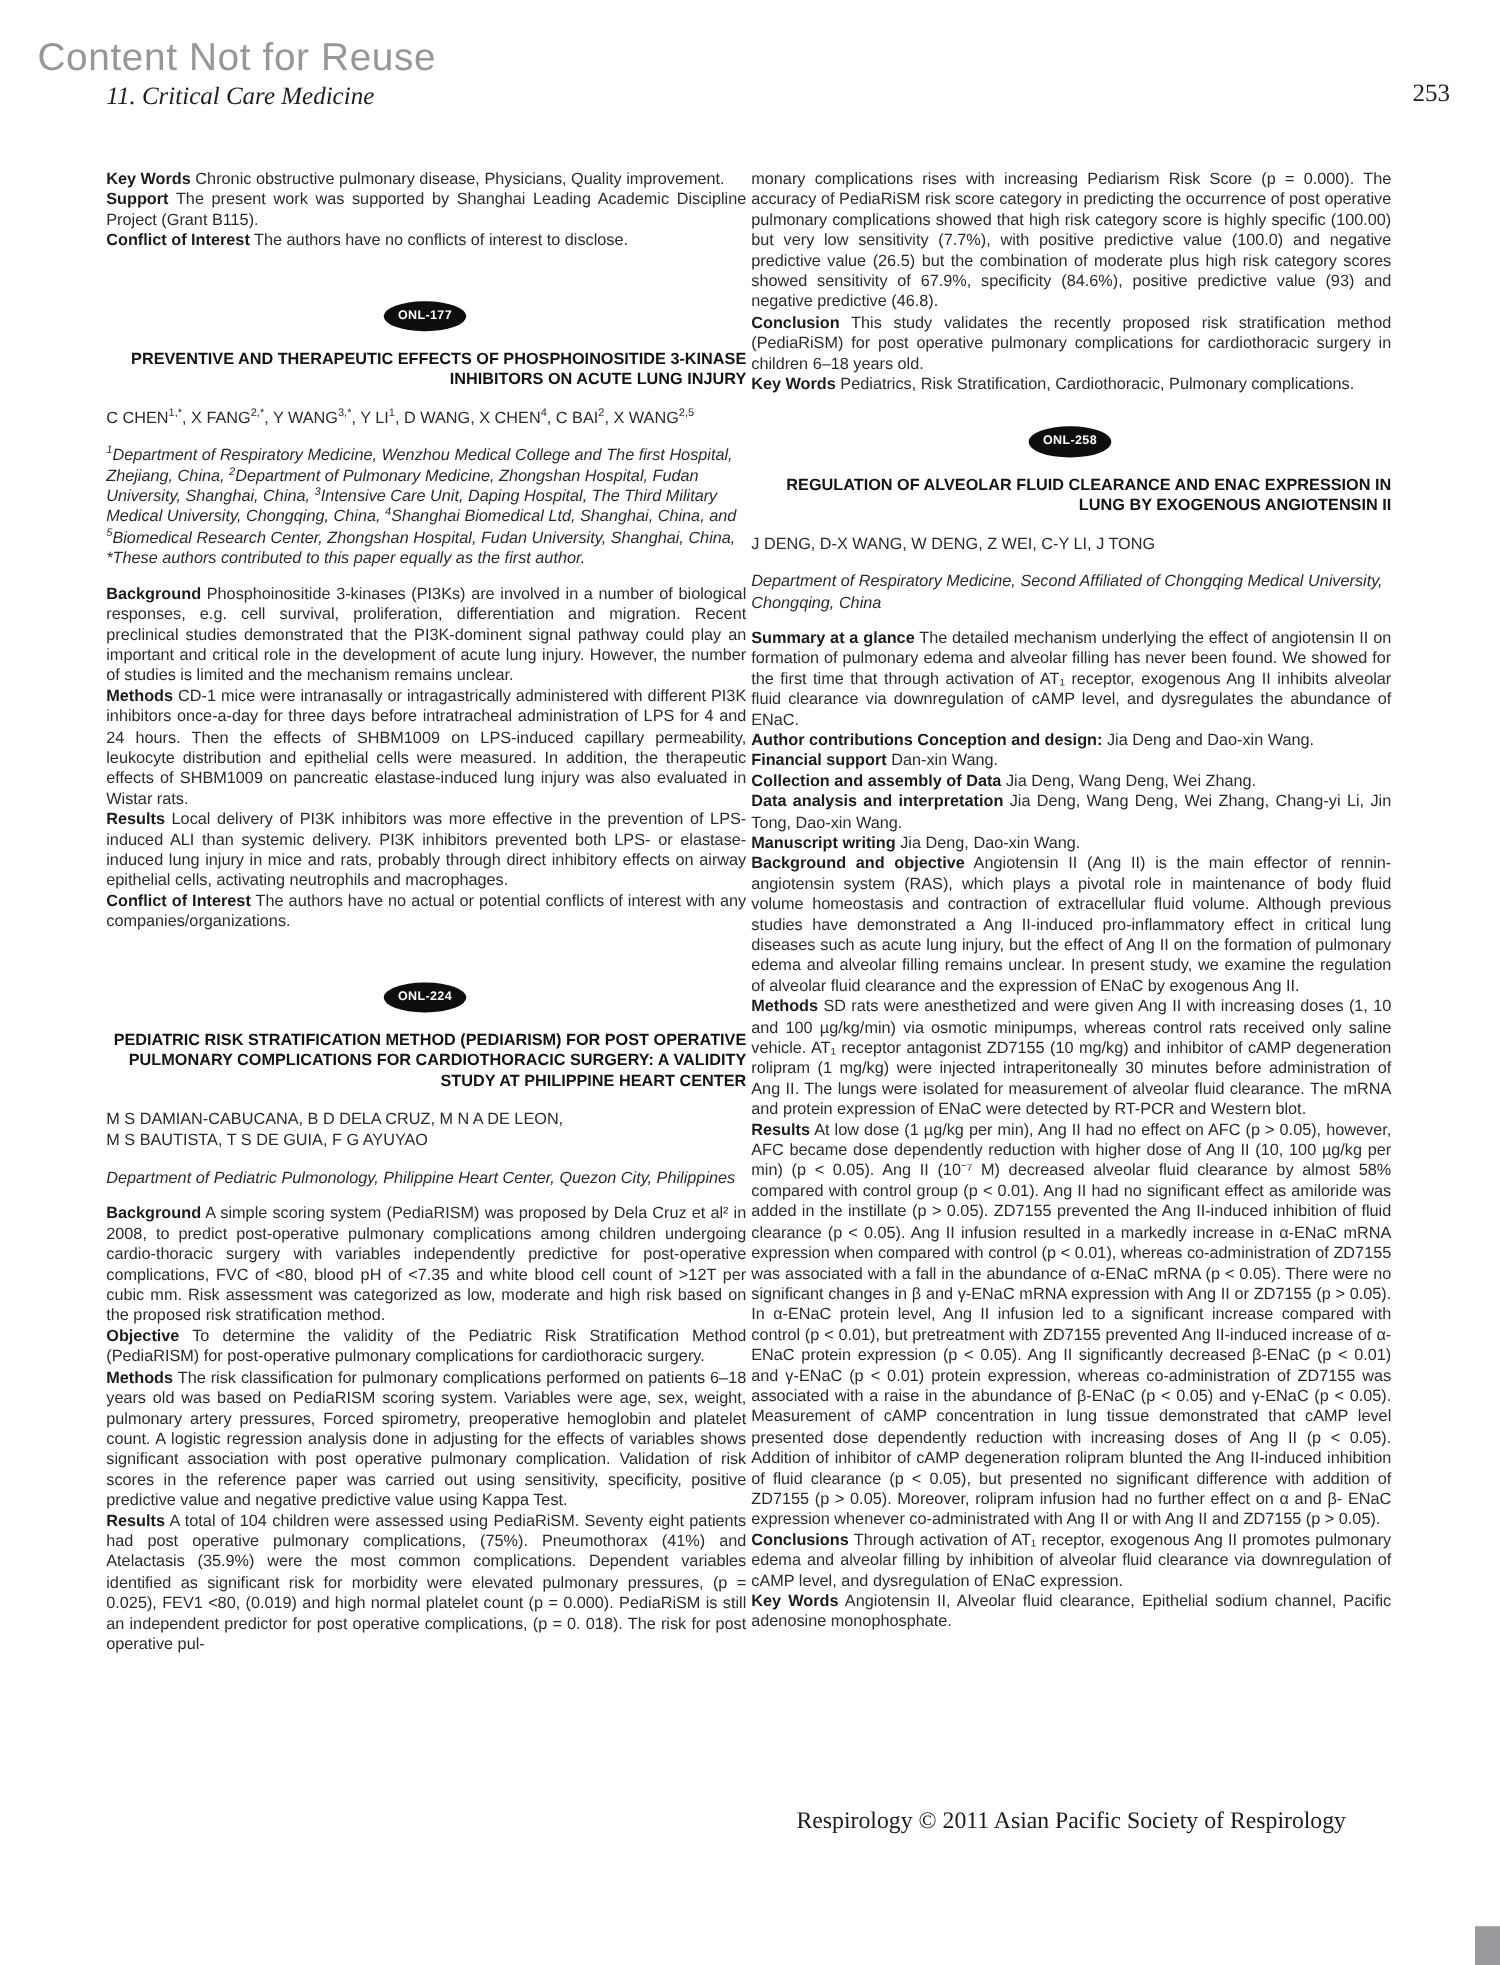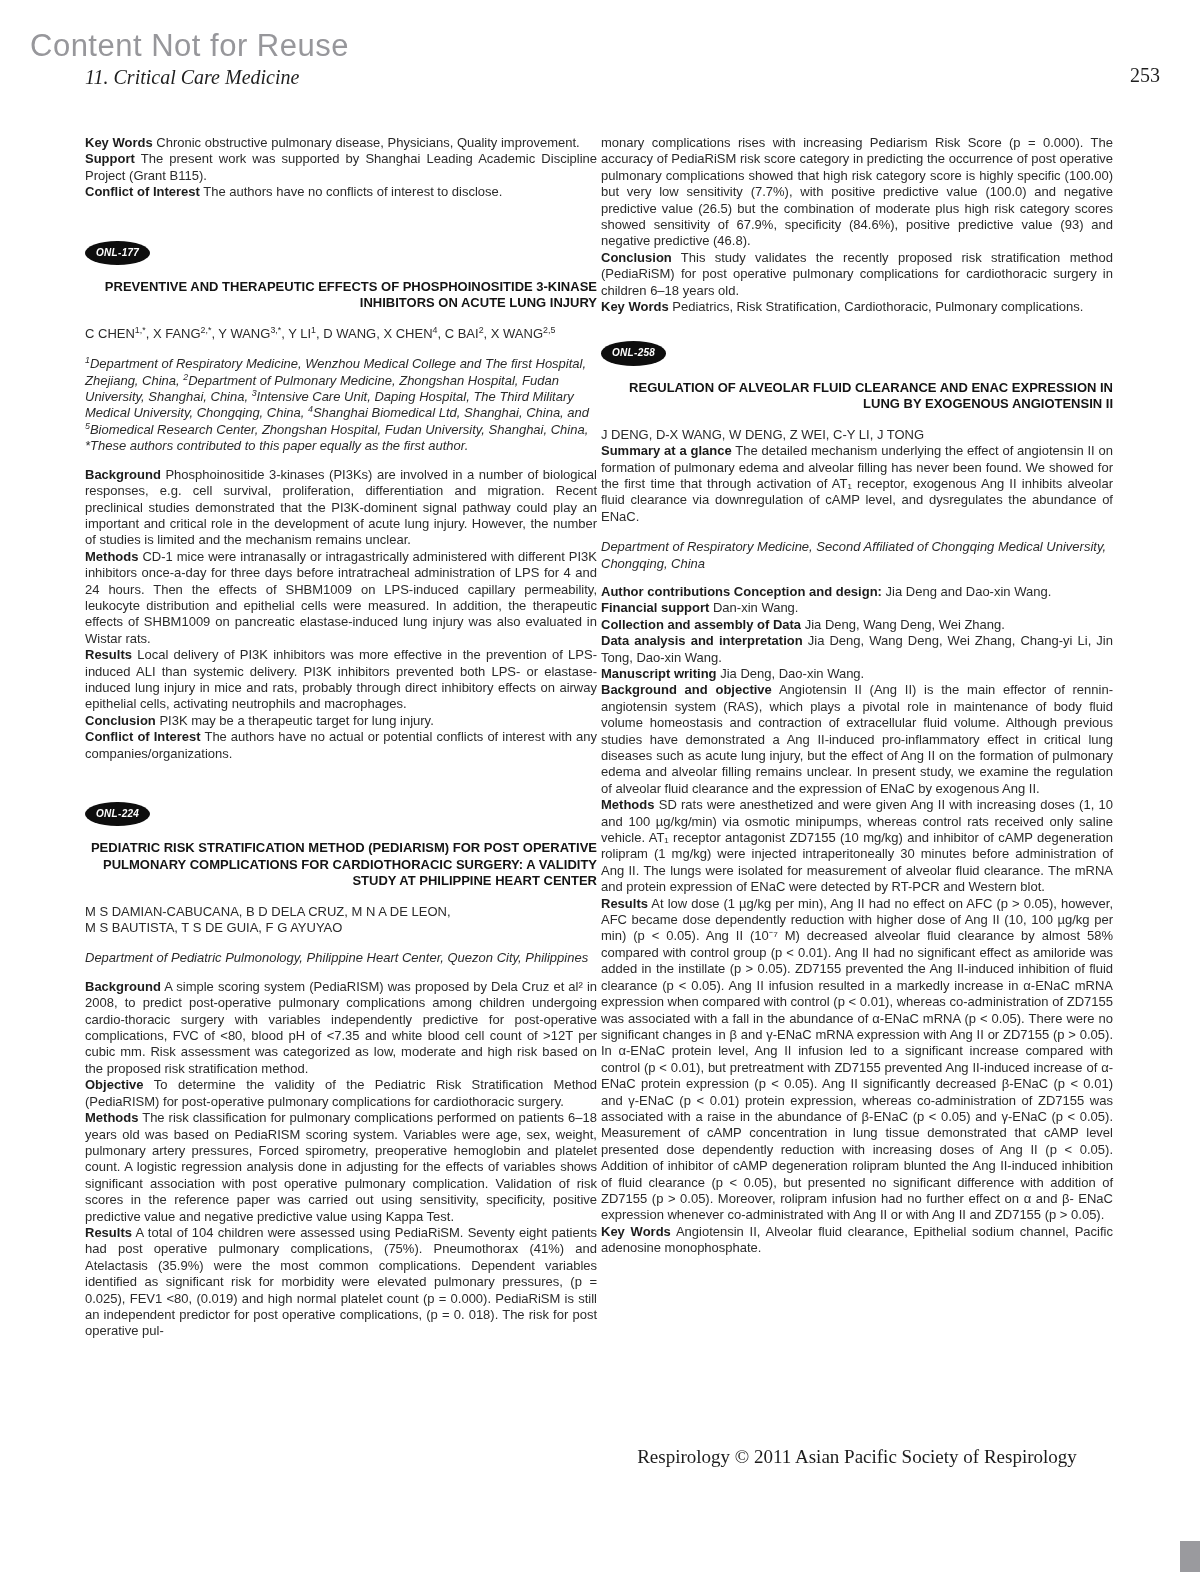--- a/index.html
+++ b/index.html
@@ -9,21 +9,21 @@
              letter-spacing:.5px;font-family:"Liberation Sans",sans-serif;}
   .runhead{position:absolute;left:85px;top:66px;font-family:"Liberation Serif",serif;
            font-style:italic;font-size:20px;color:#1e1e1e;}
   .pageno{position:absolute;left:1096px;top:64px;width:64px;text-align:right;
           font-family:"Liberation Serif",serif;font-size:20px;color:#1e1e1e;}
   .col{position:absolute;top:135px;width:512px;font-size:13px;line-height:16.4px;
        text-align:justify;}
   .col-left{left:85px;}
   .col-right{left:601px;}
   .p{margin:0;}
-  .badge-row{text-align:left;margin:40px 2px 14px 0;font-style:italic;}
+  .badge-row{text-align:center;margin:40px 2px 14px 0;}
   .badge-row.tight{margin-top:26px;}
   .badge{display:inline-block;background:#0e0e0e;color:#ffffff;font-size:10px;
          font-weight:bold;padding:4px 11px;border-radius:50%;letter-spacing:.3px;}
   .title{font-weight:bold;margin:0 0 14px;color:#141414;text-align:right;}
   .authors{margin:0;text-align:left;}
   .affil{font-style:italic;margin:14px 0 12px;text-align:left;}
   sup{font-size:68%;line-height:0;}
   b{color:#1c1c1c;}
   .footer{position:absolute;left:601px;top:1446px;width:512px;text-align:center;
           font-family:"Liberation Serif",serif;font-size:19px;color:#1c1c1c;}
@@ -44,21 +44,20 @@
 
   <div class="badge-row">
     <span class="badge">ONL-177</span>
   </div>
   <p class="p title">PREVENTIVE AND THERAPEUTIC EFFECTS OF PHOSPHOINOSITIDE 3-KINASE INHIBITORS ON ACUTE LUNG INJURY</p>
   <p class="p authors">C CHEN<sup>1,*</sup>, X FANG<sup>2,*</sup>, Y WANG<sup>3,*</sup>, Y LI<sup>1</sup>, D WANG, X CHEN<sup>4</sup>, C BAI<sup>2</sup>, X WANG<sup>2,5</sup></p>
   <p class="p affil"><sup>1</sup>Department of Respiratory Medicine, Wenzhou Medical College and The first Hospital, Zhejiang, China, <sup>2</sup>Department of Pulmonary Medicine, Zhongshan Hospital, Fudan University, Shanghai, China, <sup>3</sup>Intensive Care Unit, Daping Hospital, The Third Military Medical University, Chongqing, China, <sup>4</sup>Shanghai Biomedical Ltd, Shanghai, China, and <sup>5</sup>Biomedical Research Center, Zhongshan Hospital, Fudan University, Shanghai, China, *These authors contributed to this paper equally as the first author.</p>
   <p class="p"><b>Background</b> <span>Phosphoinositide 3-kinases (PI3Ks) are involved in a number of biological responses, e.g. cell survival, proliferation, differentiation and migration. Recent preclinical studies demonstrated that the PI3K-dominent signal pathway could play an important and critical role in the development of acute lung injury. However, the number of studies is limited and the mechanism remains unclear.</span></p>
   <p class="p"><b>Methods</b> <span>CD-1 mice were intranasally or intragastrically administered with different PI3K inhibitors once-a-day for three days before intratracheal administration of LPS for 4 and 24 hours. Then the effects of SHBM1009 on LPS-induced capillary permeability, leukocyte distribution and epithelial cells were measured. In addition, the therapeutic effects of SHBM1009 on pancreatic elastase-induced lung injury was also evaluated in Wistar rats.</span></p>
   <p class="p"><b>Results</b> <span>Local delivery of PI3K inhibitors was more effective in the prevention of LPS-induced ALI than systemic delivery. PI3K inhibitors prevented both LPS- or elastase-induced lung injury in mice and rats, probably through direct inhibitory effects on airway epithelial cells, activating neutrophils and macrophages.</span></p>
-  <p class="p"><b>Conclusion</b> <span>PI3K may be a therapeutic target for lung injury.</span></p>
   <p class="p"><b>Conflict of Interest</b> <span>The authors have no actual or potential conflicts of interest with any companies/organizations.</span></p>
 
   <div class="badge-row">
     <span class="badge">ONL-224</span>
   </div>
   <p class="p title">PEDIATRIC RISK STRATIFICATION METHOD (PEDIARISM) FOR POST OPERATIVE PULMONARY COMPLICATIONS FOR CARDIOTHORACIC SURGERY: A VALIDITY STUDY AT PHILIPPINE HEART CENTER</p>
   <p class="p authors">M S DAMIAN-CABUCANA, B D DELA CRUZ, M N A DE LEON,<br>M S BAUTISTA, T S DE GUIA, F G AYUYAO</p>
   <p class="p affil">Department of Pediatric Pulmonology, Philippine Heart Center, Quezon City, Philippines</p>
   <p class="p"><b>Background</b> <span>A simple scoring system (PediaRISM) was proposed by Dela Cruz et al² in 2008, to predict post-operative pulmonary complications among children undergoing cardio-thoracic surgery with variables independently predictive for post-operative complications, FVC of &lt;80, blood pH of &lt;7.35 and white blood cell count of &gt;12T per cubic mm. Risk assessment was categorized as low, moderate and high risk based on the proposed risk stratification method.</span></p>
   <p class="p"><b>Objective</b> <span>To determine the validity of the Pediatric Risk Stratification Method (PediaRISM) for post-operative pulmonary complications for cardiothoracic surgery.</span></p>
@@ -71,28 +70,29 @@
 
   <p class="p"><span>monary complications rises with increasing Pediarism Risk Score (p = 0.000). The accuracy of PediaRiSM risk score category in predicting the occurrence of post operative pulmonary complications showed that high risk category score is highly specific (100.00) but very low sensitivity (7.7%), with positive predictive value (100.0) and negative predictive value (26.5) but the combination of moderate plus high risk category scores showed sensitivity of 67.9%, specificity (84.6%), positive predictive value (93) and negative predictive (46.8).</span></p>
   <p class="p"><b>Conclusion</b> <span>This study validates the recently proposed risk stratification method (PediaRiSM) for post operative pulmonary complications for cardiothoracic surgery in children 6–18 years old.</span></p>
   <p class="p"><b>Key Words</b> <span>Pediatrics, Risk Stratification, Cardiothoracic, Pulmonary complications.</span></p>
 
   <div class="badge-row tight">
     <span class="badge">ONL-258</span>
   </div>
   <p class="p title">REGULATION OF ALVEOLAR FLUID CLEARANCE AND ENAC EXPRESSION IN LUNG BY EXOGENOUS ANGIOTENSIN II</p>
   <p class="p authors">J DENG, D-X WANG, W DENG, Z WEI, C-Y LI, J TONG</p>
+  <p class="p affil">Department of Respiratory Medicine, Second Affiliated of Chongqing Medical University, Chongqing, China</p>
   <p class="p"><b>Summary at a glance</b> <span>The detailed mechanism underlying the effect of angiotensin II on formation of pulmonary edema and alveolar filling has never been found. We showed for the first time that through activation of AT₁ receptor, exogenous Ang II inhibits alveolar fluid clearance via downregulation of cAMP level, and dysregulates the abundance of ENaC.</span></p>
-  <p class="p affil">Department of Respiratory Medicine, Second Affiliated of Chongqing Medical University, Chongqing, China</p>
   <p class="p"><b>Author contributions Conception and design:</b> <span>Jia Deng and Dao-xin Wang.</span></p>
   <p class="p"><b>Financial support</b> <span>Dan-xin Wang.</span></p>
   <p class="p"><b>Collection and assembly of Data</b> <span>Jia Deng, Wang Deng, Wei Zhang.</span></p>
   <p class="p"><b>Data analysis and interpretation</b> <span>Jia Deng, Wang Deng, Wei Zhang, Chang-yi Li, Jin Tong, Dao-xin Wang.</span></p>
   <p class="p"><b>Manuscript writing</b> <span>Jia Deng, Dao-xin Wang.</span></p>
   <p class="p"><b>Background and objective</b> <span>Angiotensin II (Ang II) is the main effector of rennin-angiotensin system (RAS), which plays a pivotal role in maintenance of body fluid volume homeostasis and contraction of extracellular fluid volume. Although previous studies have demonstrated a Ang II-induced pro-inflammatory effect in critical lung diseases such as acute lung injury, but the effect of Ang II on the formation of pulmonary edema and alveolar filling remains unclear. In present study, we examine the regulation of alveolar fluid clearance and the expression of ENaC by exogenous Ang II.</span></p>
   <p class="p"><b>Methods</b> <span>SD rats were anesthetized and were given Ang II with increasing doses (1, 10 and 100 µg/kg/min) via osmotic minipumps, whereas control rats received only saline vehicle. AT₁ receptor antagonist ZD7155 (10 mg/kg) and inhibitor of cAMP degeneration rolipram (1 mg/kg) were injected intraperitoneally 30 minutes before administration of Ang II. The lungs were isolated for measurement of alveolar fluid clearance. The mRNA and protein expression of ENaC were detected by RT-PCR and Western blot.</span></p>
   <p class="p"><b>Results</b> <span>At low dose (1 µg/kg per min), Ang II had no effect on AFC (p &gt; 0.05), however, AFC became dose dependently reduction with higher dose of Ang II (10, 100 µg/kg per min) (p &lt; 0.05). Ang II (10⁻⁷ M) decreased alveolar fluid clearance by almost 58% compared with control group (p &lt; 0.01). Ang II had no significant effect as amiloride was added in the instillate (p &gt; 0.05). ZD7155 prevented the Ang II-induced inhibition of fluid clearance (p &lt; 0.05). Ang II infusion resulted in a markedly increase in α-ENaC mRNA expression when compared with control (p &lt; 0.01), whereas co-administration of ZD7155 was associated with a fall in the abundance of α-ENaC mRNA (p &lt; 0.05). There were no significant changes in β and γ-ENaC mRNA expression with Ang II or ZD7155 (p &gt; 0.05). In α-ENaC protein level, Ang II infusion led to a significant increase compared with control (p &lt; 0.01), but pretreatment with ZD7155 prevented Ang II-induced increase of α-ENaC protein expression (p &lt; 0.05). Ang II significantly decreased β-ENaC (p &lt; 0.01) and γ-ENaC (p &lt; 0.01) protein expression, whereas co-administration of ZD7155 was associated with a raise in the abundance of β-ENaC (p &lt; 0.05) and γ-ENaC (p &lt; 0.05). Measurement of cAMP concentration in lung tissue demonstrated that cAMP level presented dose dependently reduction with increasing doses of Ang II (p &lt; 0.05). Addition of inhibitor of cAMP degeneration rolipram blunted the Ang II-induced inhibition of fluid clearance (p &lt; 0.05), but presented no significant difference with addition of ZD7155 (p &gt; 0.05). Moreover, rolipram infusion had no further effect on α and β- ENaC expression whenever co-administrated with Ang II or with Ang II and ZD7155 (p &gt; 0.05).</span></p>
+  <p class="p"><b>Conclusions</b> <span>Through activation of AT₁ receptor, exogenous Ang II promotes pulmonary edema and alveolar filling by inhibition of alveolar fluid clearance via downregulation of cAMP level, and dysregulation of ENaC expression.</span></p>
   <p class="p"><b>Key Words</b> <span>Angiotensin II, Alveolar fluid clearance, Epithelial sodium channel, Pacific adenosine monophosphate.</span></p>
 
 </div>
 
 <div class="footer">Respirology © 2011 Asian Pacific Society of Respirology</div>
 <div class="edge-strip"></div>
 
 </body></html>

